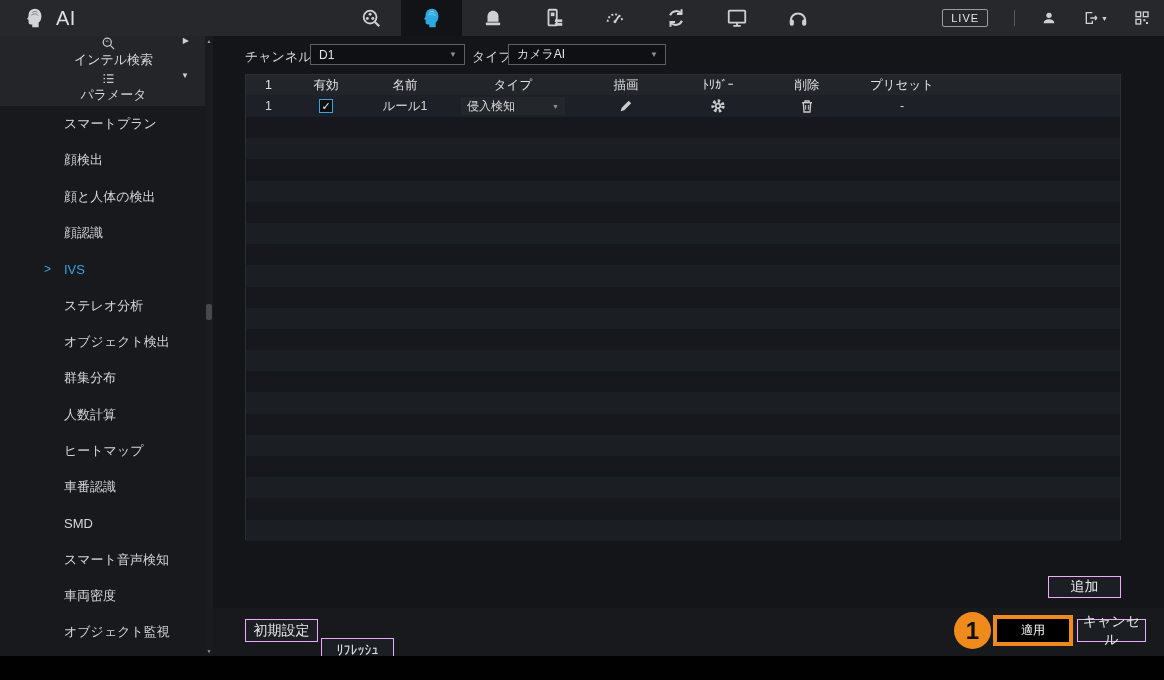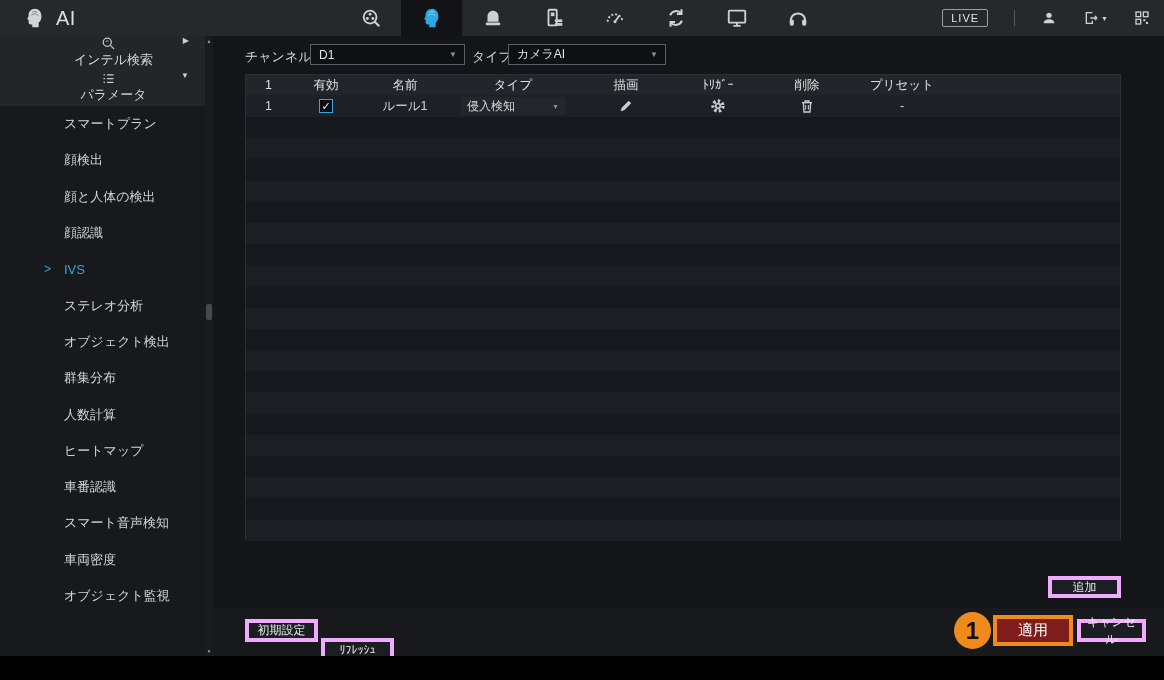--- a/index.html
+++ b/index.html
@@ -55,29 +55,29 @@
   .t-cell { display:flex; align-items:center; justify-content:center; color:#d4d5d6; font-size:12.5px; overflow:hidden; }
   .c0{width:45px;} .c1{width:70px;} .c2{width:88px;} .c3{width:128px;} .c4{width:98px;} .c5{width:86px;} .c6{width:92px;} .c7{width:98px;} .c8{flex:1;}
   .checkbox { width:14px; height:14px; border:1px solid #3aa3dc; background:#0c0f12; display:flex; align-items:center; justify-content:center; color:#e8f4fb; font-size:11px; line-height:1; cursor:pointer; }
   .mini-dd { position:relative; width:104px; height:18px; background:#23262b; display:flex; align-items:center; padding:0 6px; color:#d9dadb; font-size:12px; cursor:pointer; }
   .mini-dd .dd-caret { position:absolute; right:6px; font-size:7px; color:#8d9094; }
   .row-icon { width:16px; height:16px; color:#cbcccd; cursor:pointer; }
   .row-icon svg { width:16px; height:16px; }
   .stripe { height:21.2px; background:#16181d; }
   .stripe.alt { background:#1b1e23; }
 
-  .btn { background:#1b1e22; border:4px solid #f0abfc; color:#e8e9ea; font-size:12px; display:flex; align-items:center; justify-content:center; cursor:pointer; font-family:inherit; }
+  .btn { background:#1b1e22; border:1px solid #f0abfc; color:#e8e9ea; font-size:14px; display:flex; align-items:center; justify-content:center; cursor:pointer; font-family:inherit; }
   .add-btn { position:absolute; left:835px; top:540px; width:73px; height:22px; }
 
   .bottom-bar { position:absolute; left:0; top:572px; width:951px; height:48px; background:#17191c; }
   .default-btn { position:absolute; left:32px; top:11px; width:73px; height:23px; }
   .refresh-btn { position:absolute; left:108px; top:11px; width:73px; height:23px;margin-top:19px; }
   .cancel-btn { position:absolute; left:864px; top:11px; width:69px; height:23px; }
   .apply-wrap { position:absolute; left:780px; top:7px; width:80px; height:31px; border:4px solid #ef8a1d; display:flex; }
-  .apply-btn { flex:1; background:#7f1d1d; border:none; color:#fff; font-size:15px; display:flex; align-items:center; justify-content:center; cursor:pointer; font-family:inherit; }
+  .apply-btn { flex:1; background:#000000; border:none; color:#fff; font-size:12px; display:flex; align-items:center; justify-content:center; cursor:pointer; font-family:inherit; }
   .annotation-circle { position:absolute; left:741px; top:4px; width:37px; height:37px; background:#ef8a1d; border-radius:50%; display:flex; align-items:center; justify-content:center; color:#101010; font-size:24px; font-weight:bold; }
 
   .bottom-black { position:absolute; left:0; top:656px; width:1164px; height:24px; background:#010101; }
 </style>
 </head>
 <body>
 
 <div id="screen">
 
   <div class="topbar">
@@ -220,20 +220,23 @@
           <span>群集分布</span>
         </div>
       <div class="side-item">
           <span>人数計算</span>
         </div>
       <div class="side-item">
           <span>ヒートマップ</span>
         </div>
       <div class="side-item">
           <span>車番認識</span>
+        </div>
+      <div class="side-item">
+          <span>SMD</span>
         </div>
       <div class="side-item">
           <span>スマート音声検知</span>
         </div>
       <div class="side-item">
           <span>車両密度</span>
         </div>
       <div class="side-item">
           <span>オブジェクト監視</span>
         </div>

